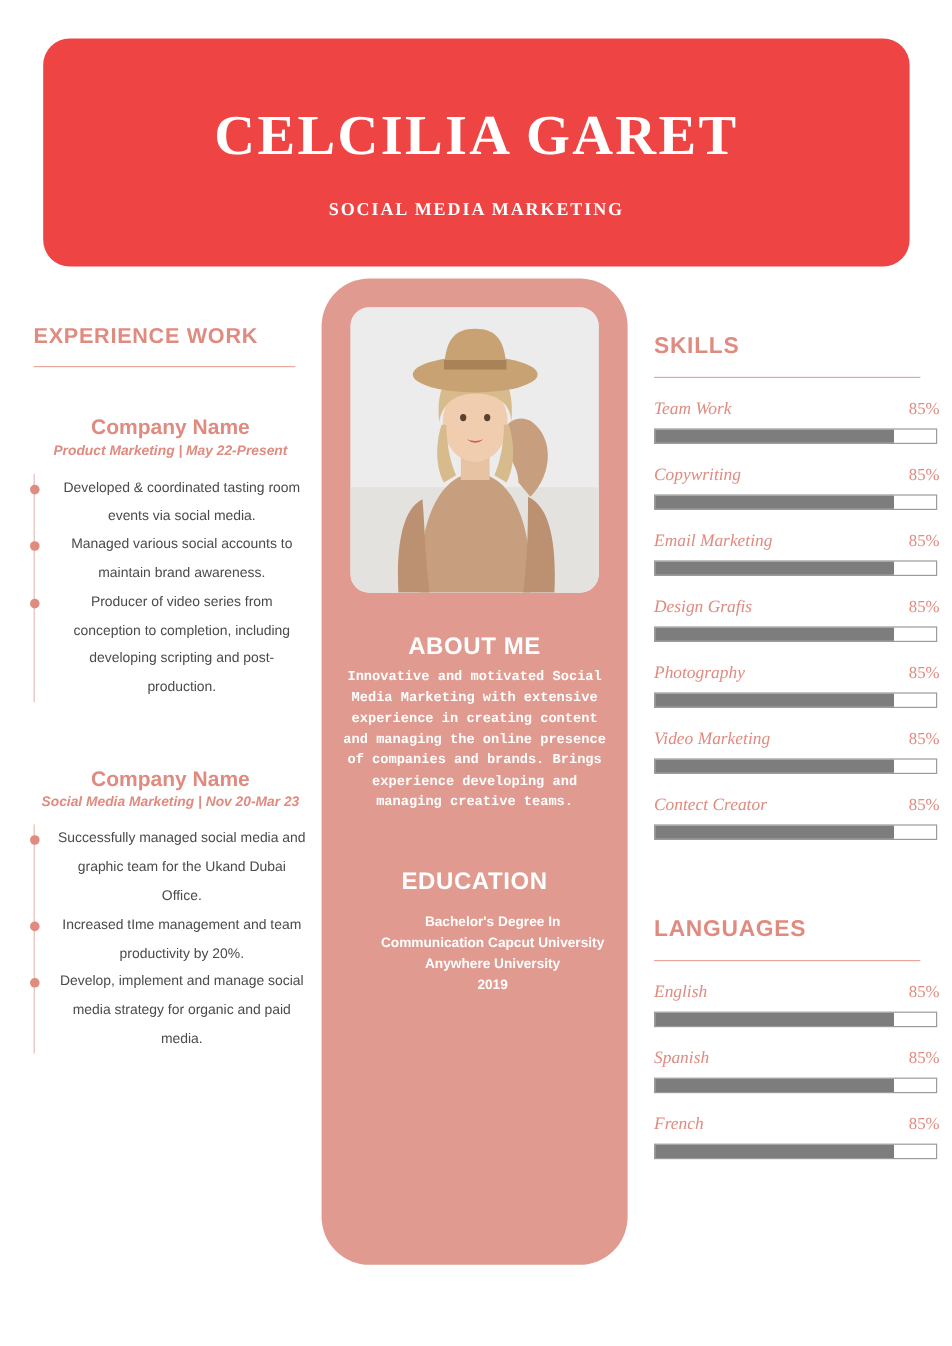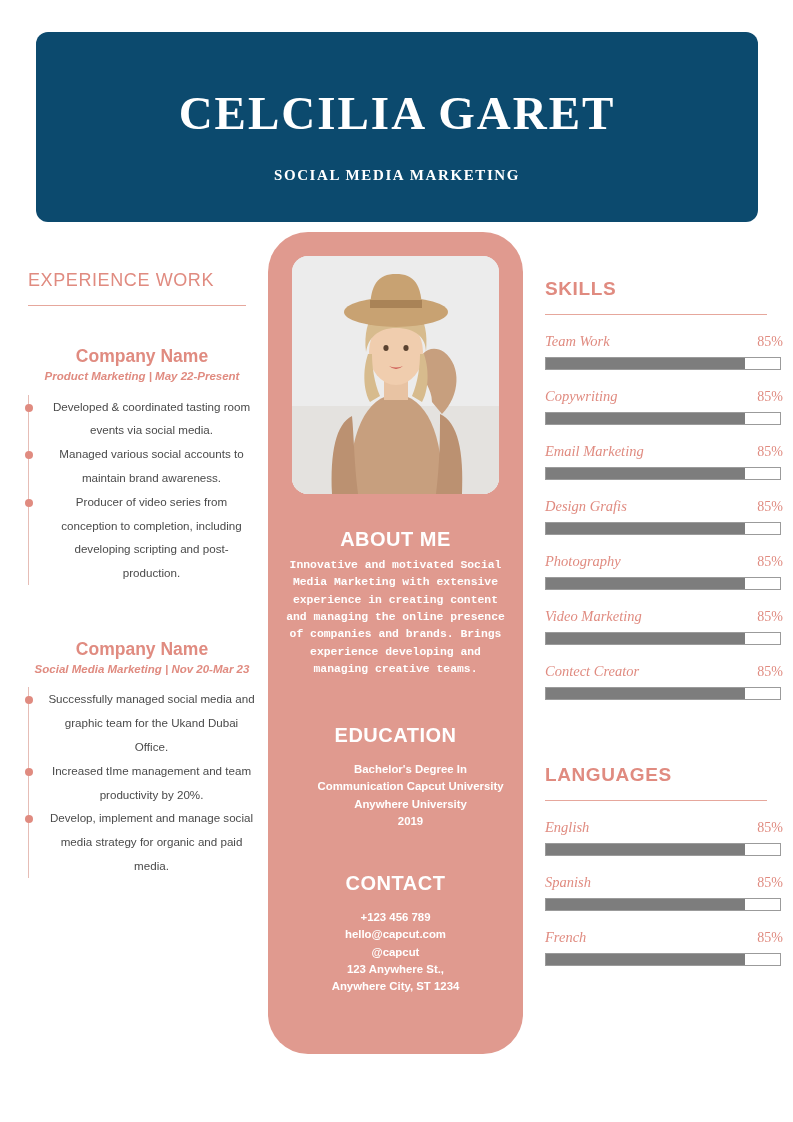--- a/index.html
+++ b/index.html
@@ -20,22 +20,22 @@
     height: 1122px;
   }
 
   
   .header-band {
     position: absolute;
     left: 36px;
     top: 32px;
     width: 722px;
     height: 190px;
-    background: #0c4a6e;
-    border-radius: 12px;
+    background: #ef4444;
+    border-radius: 22px;
     display: flex;
     flex-direction: column;
     align-items: center;
     justify-content: center;
   }
   .header-name {
     font-family: "Liberation Serif", serif;
     font-weight: bold;
     font-size: 47px;
     letter-spacing: 2px;
@@ -56,21 +56,21 @@
 
   
   .left-col {
     position: absolute;
     left: 28px;
     top: 270px;
     width: 228px;
   }
   .section-title-left {
     font-size: 18px;
-    font-weight: normal;
+    font-weight: bold;
     color: #e08b80;
     letter-spacing: 0.6px;
   }
   .rule-left {
     border-top: 1.5px solid #e6a79c;
     margin-top: 14px;
     width: 218px;
   }
   .job {
     margin-top: 40px;
@@ -278,28 +278,20 @@
       <p class="c-body">Innovative and motivated Social Media Marketing with extensive experience in creating content and managing the online presence of companies and brands. Brings experience developing and managing creative teams.</p>
     </div>
 
     <div class="edu-wrap">
       <div class="c-section-title">EDUCATION</div>
       <p class="c-body" style="white-space:pre-line">Bachelor's Degree In Communication Capcut University
 Anywhere University
 2019</p>
     </div>
 
-    <div class="contact-wrap">
-      <div class="c-section-title">CONTACT</div>
-      <p class="c-body" style="white-space:pre-line">+123  456 789
-hello@capcut.com
-@capcut
-123 Anywhere St.,
-Anywhere City, ST 1234</p>
-    </div>
   </div>
 
   <div class="right-col">
     <div class="section-title-right">SKILLS</div>
     <div class="rule-right"></div>
 
     <div class="skill">
       <div class="skill-row">
         <span class="skill-name">Team Work</span>
         <span class="skill-pct">85%</span>

